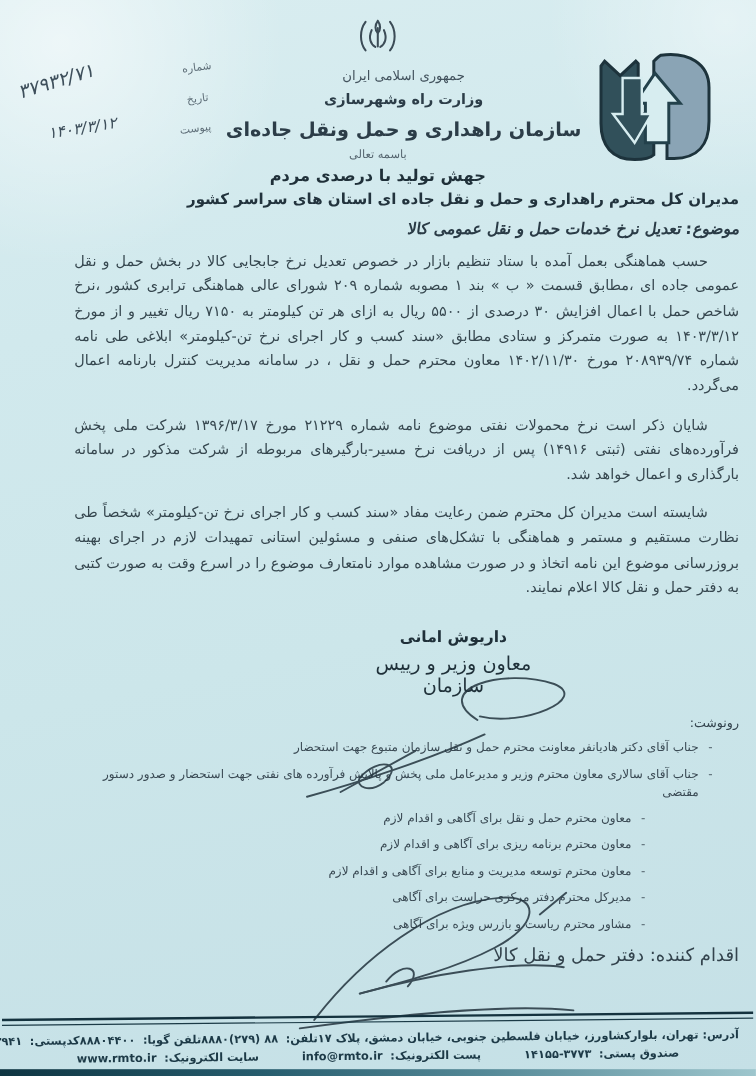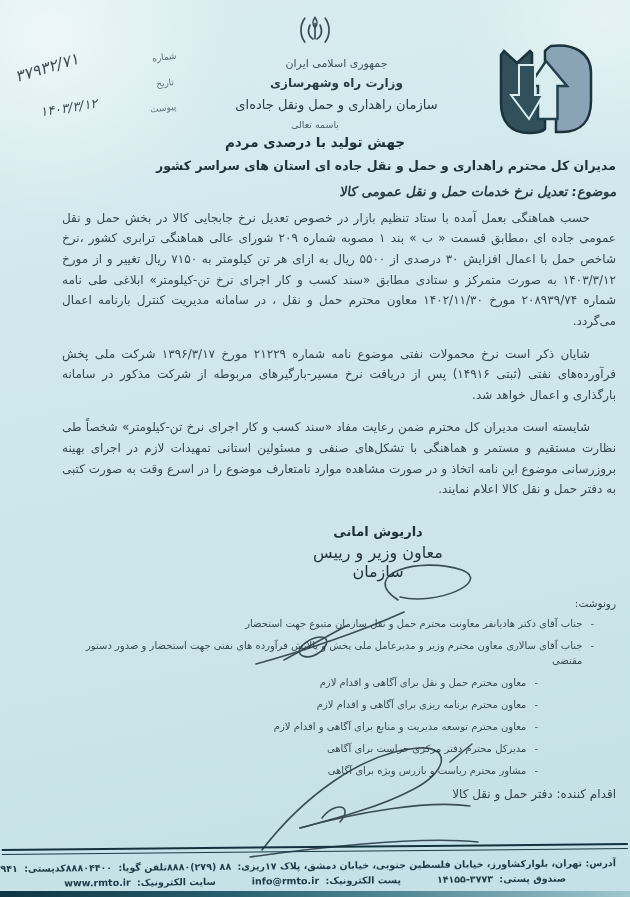--- a/index.html
+++ b/index.html
@@ -22,41 +22,41 @@
   #stamp-number{left:14px;top:58px;transform:rotate(-17deg);font-size:16px;}
   #stamp-date{left:40px;top:100px;transform:rotate(-9deg);font-size:13px;}
   
   .logo{position:absolute;top:42px;left:496px;width:100px;height:94px;}
   
   .header{position:absolute;top:12px;left:0;right:0;text-align:center;}
   .emblem{width:34px;height:38px;display:inline-block;}
   .h-line{line-height:1.75;margin-left:43px;}
   .h-country{font-size:11px;color:#42525d;}
   .h-ministry{font-size:12px;font-weight:bold;color:#2c3d48;}
-  .h-org{font-size:13px;font-weight:normal;color:#2c3d48;text-align:center;}
+  .h-org{font-size:16px;font-weight:bold;color:#2c3d48;text-align:center;}
   .h-inv{font-size:9.5px;color:#55656f;margin-top:2px;}
   .h-slogan{font-size:13.5px;font-weight:bold;color:#1f3039;margin-top:4px;}
   
   .content{position:absolute;top:157px;right:14px;left:62px;}
   .addressee{font-size:12.5px;font-weight:bold;color:#22333d;line-height:1.5;}
   .subject{font-size:13px;font-weight:bold;font-style:italic;color:#2a3b46;margin-top:8px;transform:skewX(6deg);transform-origin:right;}
   .greeting{font-size:11px;color:#42525d;margin-top:10px;padding-right:6px;}
   .para{font-size:12px;line-height:1.72;text-align:justify;text-indent:26px;margin-top:9px;color:#36474f;}
   
   .sig-block{margin-top:24px;margin-right:148px;width:180px;text-align:center;position:relative;}
   .sig-name{font-size:13px;font-weight:bold;color:#1f3039;}
   .sig-title{font-size:16px;font-weight:normal;color:#1f3039;margin-top:4px;}
   
   .cc{margin-top:16px;font-size:10px;color:#3a4a54;}
   .cc-label{font-size:10.5px;color:#33434d;}
   .cc-item{display:flex;gap:8px;margin-top:7px;line-height:1.5;}
   .cc-item .dash{flex:0 0 auto;color:#4a5a64;}
   .cc-item.main{padding-right:22px;}
   .cc-item.sub{padding-right:78px;}
-  .cc-handler{margin-top:9px;font-size:12px;color:#33434d;}
+  .cc-handler{margin-top:9px;font-size:15px;color:#33434d;}
   
   .scribbles{position:absolute;inset:0;pointer-events:none;}
   
   .footer{position:absolute;left:0;right:0;bottom:9px;transform:rotate(-0.55deg);}
   .f-rule{height:3px;border-top:2.5px solid #14323e;border-bottom:1px solid #1b3a46;margin:0 2px 6px 2px;}
   .f-row{display:flex;justify-content:space-between;align-items:baseline;font-size:9.5px;font-weight:bold;color:#1d3a47;padding:0 14px;line-height:1.6;}
   .f-row.second{padding:0 64px;}
   .f-item{white-space:nowrap;}
   .f-val{display:inline-block;direction:ltr;unicode-bidi:embed;margin-right:3px;}
   .edge{position:absolute;bottom:0;left:0;right:0;height:6px;
@@ -156,21 +156,21 @@
     <path d="M250 857 C 330 846, 420 836, 478 842"></path>
     <path d="M450 762 L 472 744"></path>
     <path d="M322 818 C 336 800, 354 806, 340 822"></path>
   </svg>
 
   <div class="footer">
     <div class="f-rule"></div>
     <div class="f-row">
       <span class="f-item">آدرس: تهران، بلوارکشاورز، خیابان فلسطین جنوبی، خیابان دمشق، پلاک ۱۷</span>
       <span class="f-item">
-        <span>ریزی:</span>
+        <span>تلفن:</span>
         <span class="f-val">۸۸۸۰(۲۷۹) ۸۸</span>
       </span>
       <span class="f-item">
         <span>تلفن گویا:</span>
         <span class="f-val">۸۸۸۰۴۴۰۰</span>
       </span>
       <span class="f-item">
         <span>کدپستی:</span>
         <span class="f-val">۱۴۱۶۷۵۳۹۴۱</span>
       </span>

